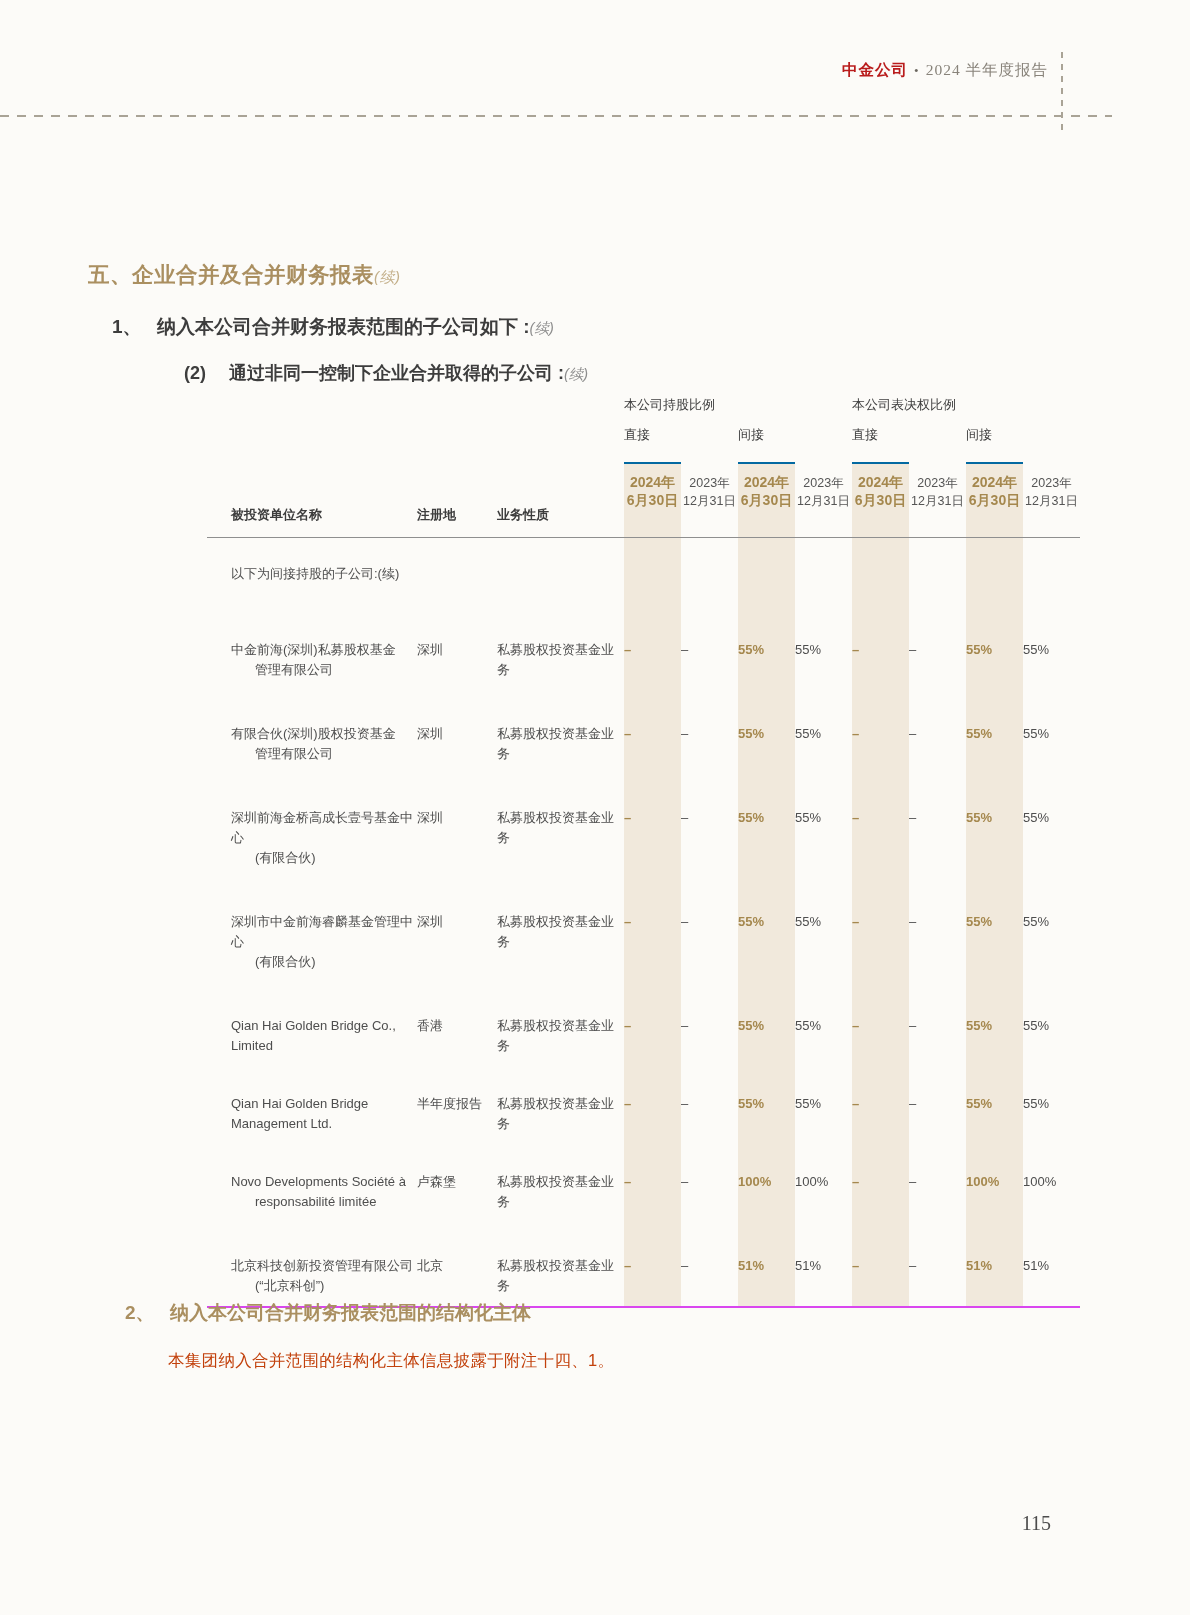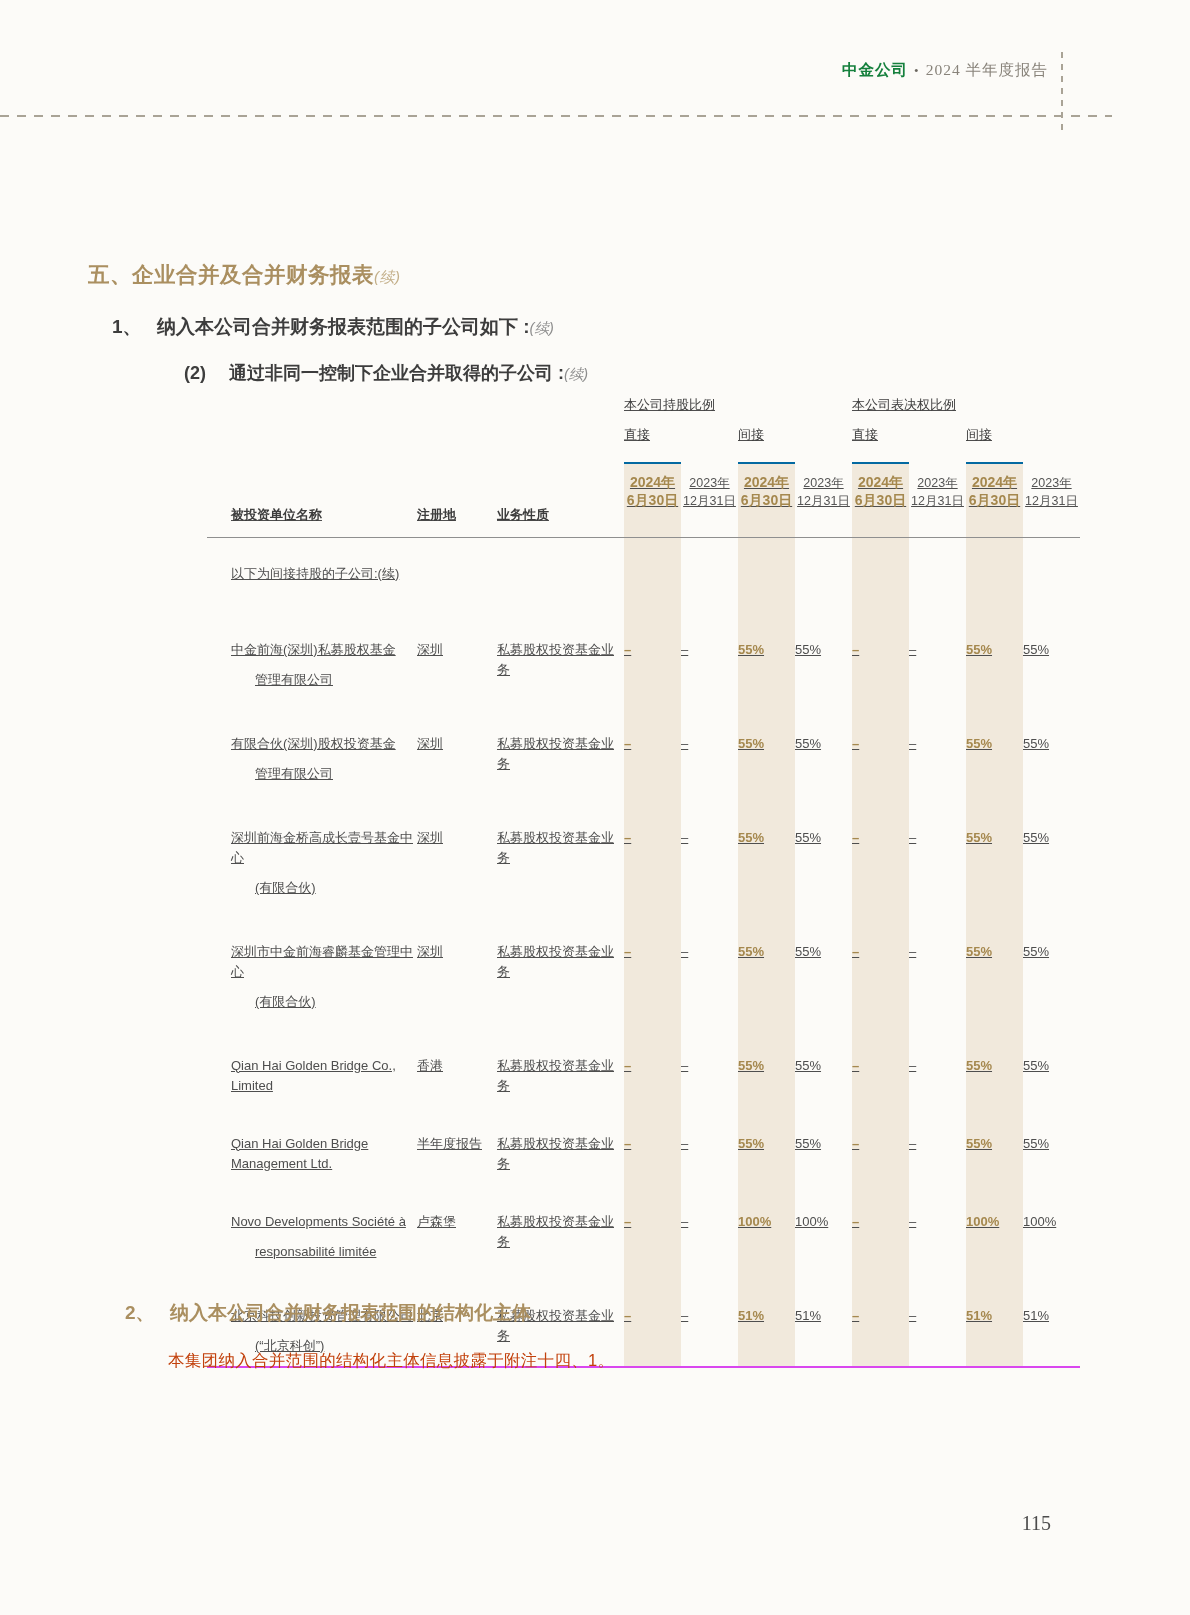--- a/index.html
+++ b/index.html
@@ -9,21 +9,21 @@
     background:#fcfbf8; overflow:hidden;
     font-family:"Liberation Sans","DejaVu Sans",sans-serif;
     color:#4e4e4e;
   }
   
   .runhead {
     position:absolute; top:60px; right:142px;
     font-family:"Liberation Serif","DejaVu Serif",serif;
     font-size:15.5px; color:#4f4b44; letter-spacing:1px; white-space:nowrap;
   }
-  .runhead .brand { font-weight:bold; color:#15803d;margin-top:36px; }
+  .runhead .brand { font-weight:bold; color:#b91c1c;margin-top:36px; }
   .runhead .sep { color:#6b675f; padding:0 6px; font-size:13px; }
   .runhead .rpt { color:#88837a; }
   .hdash {
     position:absolute; top:115px; left:0; width:1112px; height:2px;
     background:repeating-linear-gradient(to right,#a9a396 0 9px,transparent 9px 17px);
   }
   .vdash {
     position:absolute; top:52px; left:1061px; width:2px; height:82px;
     background:repeating-linear-gradient(to bottom,#a9a396 0 6px,transparent 6px 12px);
   }
@@ -35,21 +35,21 @@
   .cont-gold { font-weight:400; font-style:italic; font-size:15px; color:#c3af89; }
   .cont-gray { font-weight:400; font-style:italic; font-size:14.5px; color:#8d8d8d; }
   .h2 { position:absolute; left:112px; top:314px; font-size:19px; font-weight:700; color:#3d3d3d; }
   .h2 .num { display:inline-block; width:45px; }
   .h3 { position:absolute; left:184px; top:361px; font-size:18px; font-weight:700; color:#3d3d3d; }
   .h3 .num { display:inline-block; width:45px; }
   
   table.subs {
     position:absolute; left:207px; top:395px; width:873px;
     border-collapse:collapse; table-layout:fixed;
-    font-size:13px; line-height:20px; color:#4e4e4e;text-decoration:underline;
+    font-size:13px; line-height:20px; color:#4e4e4e;
   }
   table.subs td, table.subs th { vertical-align:top; font-weight:400; text-align:left; }
   col.c-name { width:210px; } col.c-place { width:80px; } col.c-biz { width:127px; }
   col.c-v { width:57px; }
   .rA th { height:30px; text-align:center; font-weight:700; color:#3d3d3d; font-size:13px; vertical-align:top; }
   .rB th { height:38px; text-align:center; font-weight:700; color:#3d3d3d; font-size:13px; vertical-align:middle; padding-bottom:4px; }
   .rC th { height:74px; border-bottom:1px solid #8f8f8f; }
   .rC th.lbl { vertical-align:bottom; padding-bottom:12px; font-weight:700; color:#3d3d3d; }
   .rC th.lbl.first { padding-left:24px; }
   .rC th.c2024 {
@@ -58,21 +58,21 @@
     color:#a5884e; font-weight:700; font-size:14px; line-height:18px;
   }
   .rC th.c2023 {
     text-align:center; vertical-align:top; padding-top:11px;
     color:#555; font-weight:400; font-size:12.5px; line-height:18px;
   }
   td.hl { background:#f1e9dc; }
   td.v { text-align:right; padding-right:12px; }
   td.v.g { color:#a5884e; font-weight:700; }
   td.name { padding-left:24px; }
-  td.name .l2 { margin-top:10px; margin-left:24px; }
+  td.name .l2 { margin-top:0; margin-left:24px; }
   tr.intro td { padding-top:26px; padding-bottom:56px; }
   tr.two td { padding-bottom:44px; }
   tr.one td { padding-bottom:38px; }
   tr.last td { padding-bottom:10px; border-bottom:2px solid #d946ef; }
   
   .h2b { position:absolute; left:125px; top:1300px; font-size:19px; font-weight:700; color:#aa8f60; }
   .h2b .num { display:inline-block; width:45px; }
   .para { position:absolute; left:168px; top:1350px; font-size:16.5px; color:#c2410c; letter-spacing:0.3px; }
   .pageno {
     position:absolute; top:1512px; left:951px; width:100px; text-align:right;

